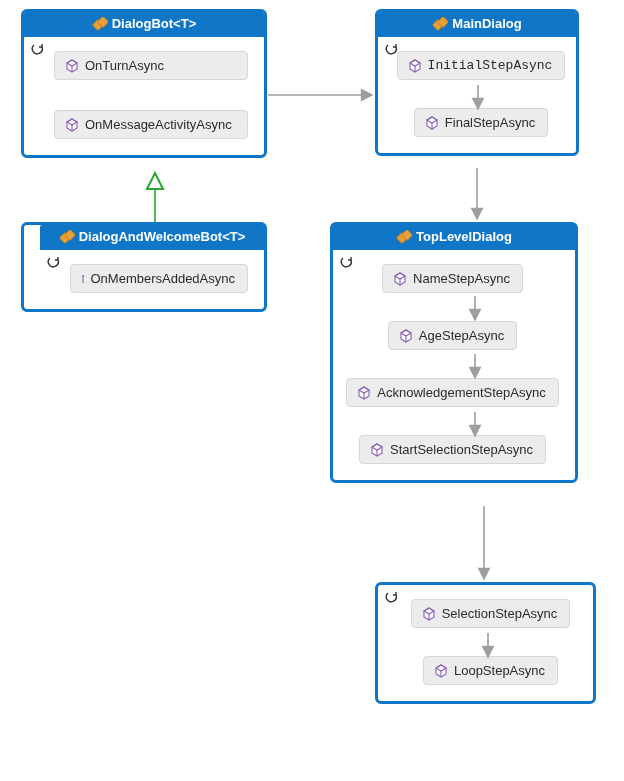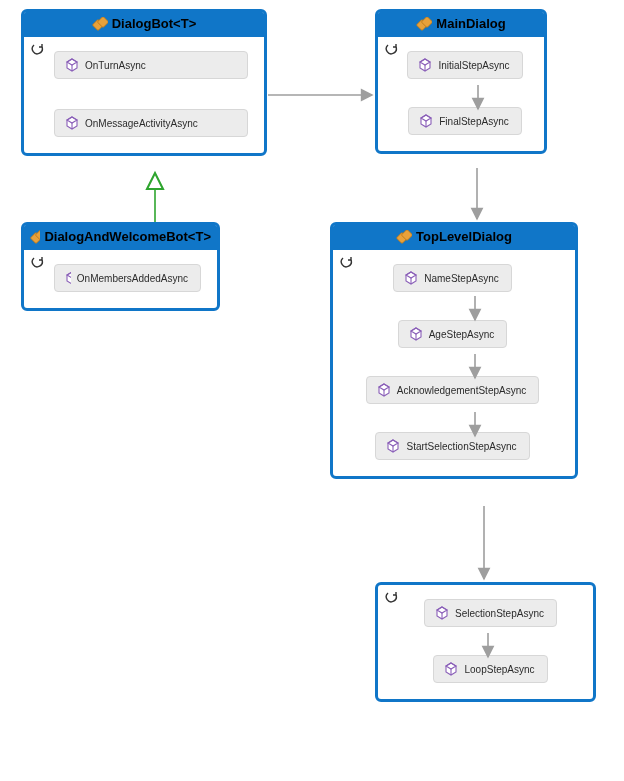--- a/index.html
+++ b/index.html
@@ -18,21 +18,21 @@
     height: 781px;
   }
   .class-box {
     position: absolute;
     border: 3px solid #1076c8;
     border-radius: 6px;
     background: #fff;
   }
   .class-title {
     background: #1076c8;
-    color: #000000;
+    color: #ffffff;
     font-weight: 600;
     text-align: center;
     padding: 4px 6px 6px 6px;
     border-top-left-radius: 2px;
     border-top-right-radius: 2px;
     display: flex;
     align-items: center;
     justify-content: center;
     gap: 4px;
   }
@@ -51,21 +51,21 @@
   .method {
     background: #ececec;
     border: 1px solid #d7d7d7;
     border-radius: 4px;
     padding: 6px 12px 6px 10px;
     display: flex;
     align-items: center;
     gap: 6px;
     white-space: nowrap;
     color: #2b2b2b;
-    font-size: 10px;
+    font-size: 13px;
   }
   svg.abs { position: absolute; pointer-events: none; }
   .class-icon { display: inline-block; vertical-align: middle; }
 </style>
 </head>
 <body>
 
 <div class="canvas">
 
   <svg width="0" height="0" style="position:absolute">
@@ -111,52 +111,52 @@
       </div>
       <div class="method">
         <svg width="14" height="14">
             <use href="#cube-glyph"></use>
           </svg>
         <span>OnMessageActivityAsync</span>
       </div>
     </div>
   </div>
 
-  <div class="class-box" style="left:21px; top:222px; width:199px;">
+  <div class="class-box" style="left:21px; top:222px; width:246px;padding-left:16px;">
     <div class="class-title">
       <svg class="class-icon" width="16" height="14">
           <use href="#class-glyph"></use>
         </svg>
       <span>DialogAndWelcomeBot&lt;T&gt;</span>
     </div>
     <div class="class-body">
       <svg class="cycle-icon" width="14" height="14">
           <use href="#cycle-glyph"></use>
         </svg>
       <div class="method">
         <svg width="14" height="14">
             <use href="#cube-glyph"></use>
           </svg>
         <span>OnMembersAddedAsync</span>
       </div>
     </div>
   </div>
 
-  <div class="class-box" style="left:375px; top:9px; width:172px;">
+  <div class="class-box" style="left:375px; top:9px; width:204px;">
     <div class="class-title">
       <svg class="class-icon" width="16" height="14">
           <use href="#class-glyph"></use>
         </svg>
       <span>MainDialog</span>
     </div>
     <div class="class-body" style="gap:28px; padding-right:22px;">
       <svg class="cycle-icon" width="14" height="14">
           <use href="#cycle-glyph"></use>
         </svg>
-      <div class="method" style="align-self:center;">
+      <div class="method" style="align-self:center;font-family:Liberation Mono, monospace;">
         <svg width="14" height="14">
             <use href="#cube-glyph"></use>
           </svg>
         <span>InitialStepAsync</span>
       </div>
       <div class="method" style="align-self:center;justify-content:flex-end;">
         <svg width="14" height="14">
             <use href="#cube-glyph"></use>
           </svg>
         <span>FinalStepAsync</span>

